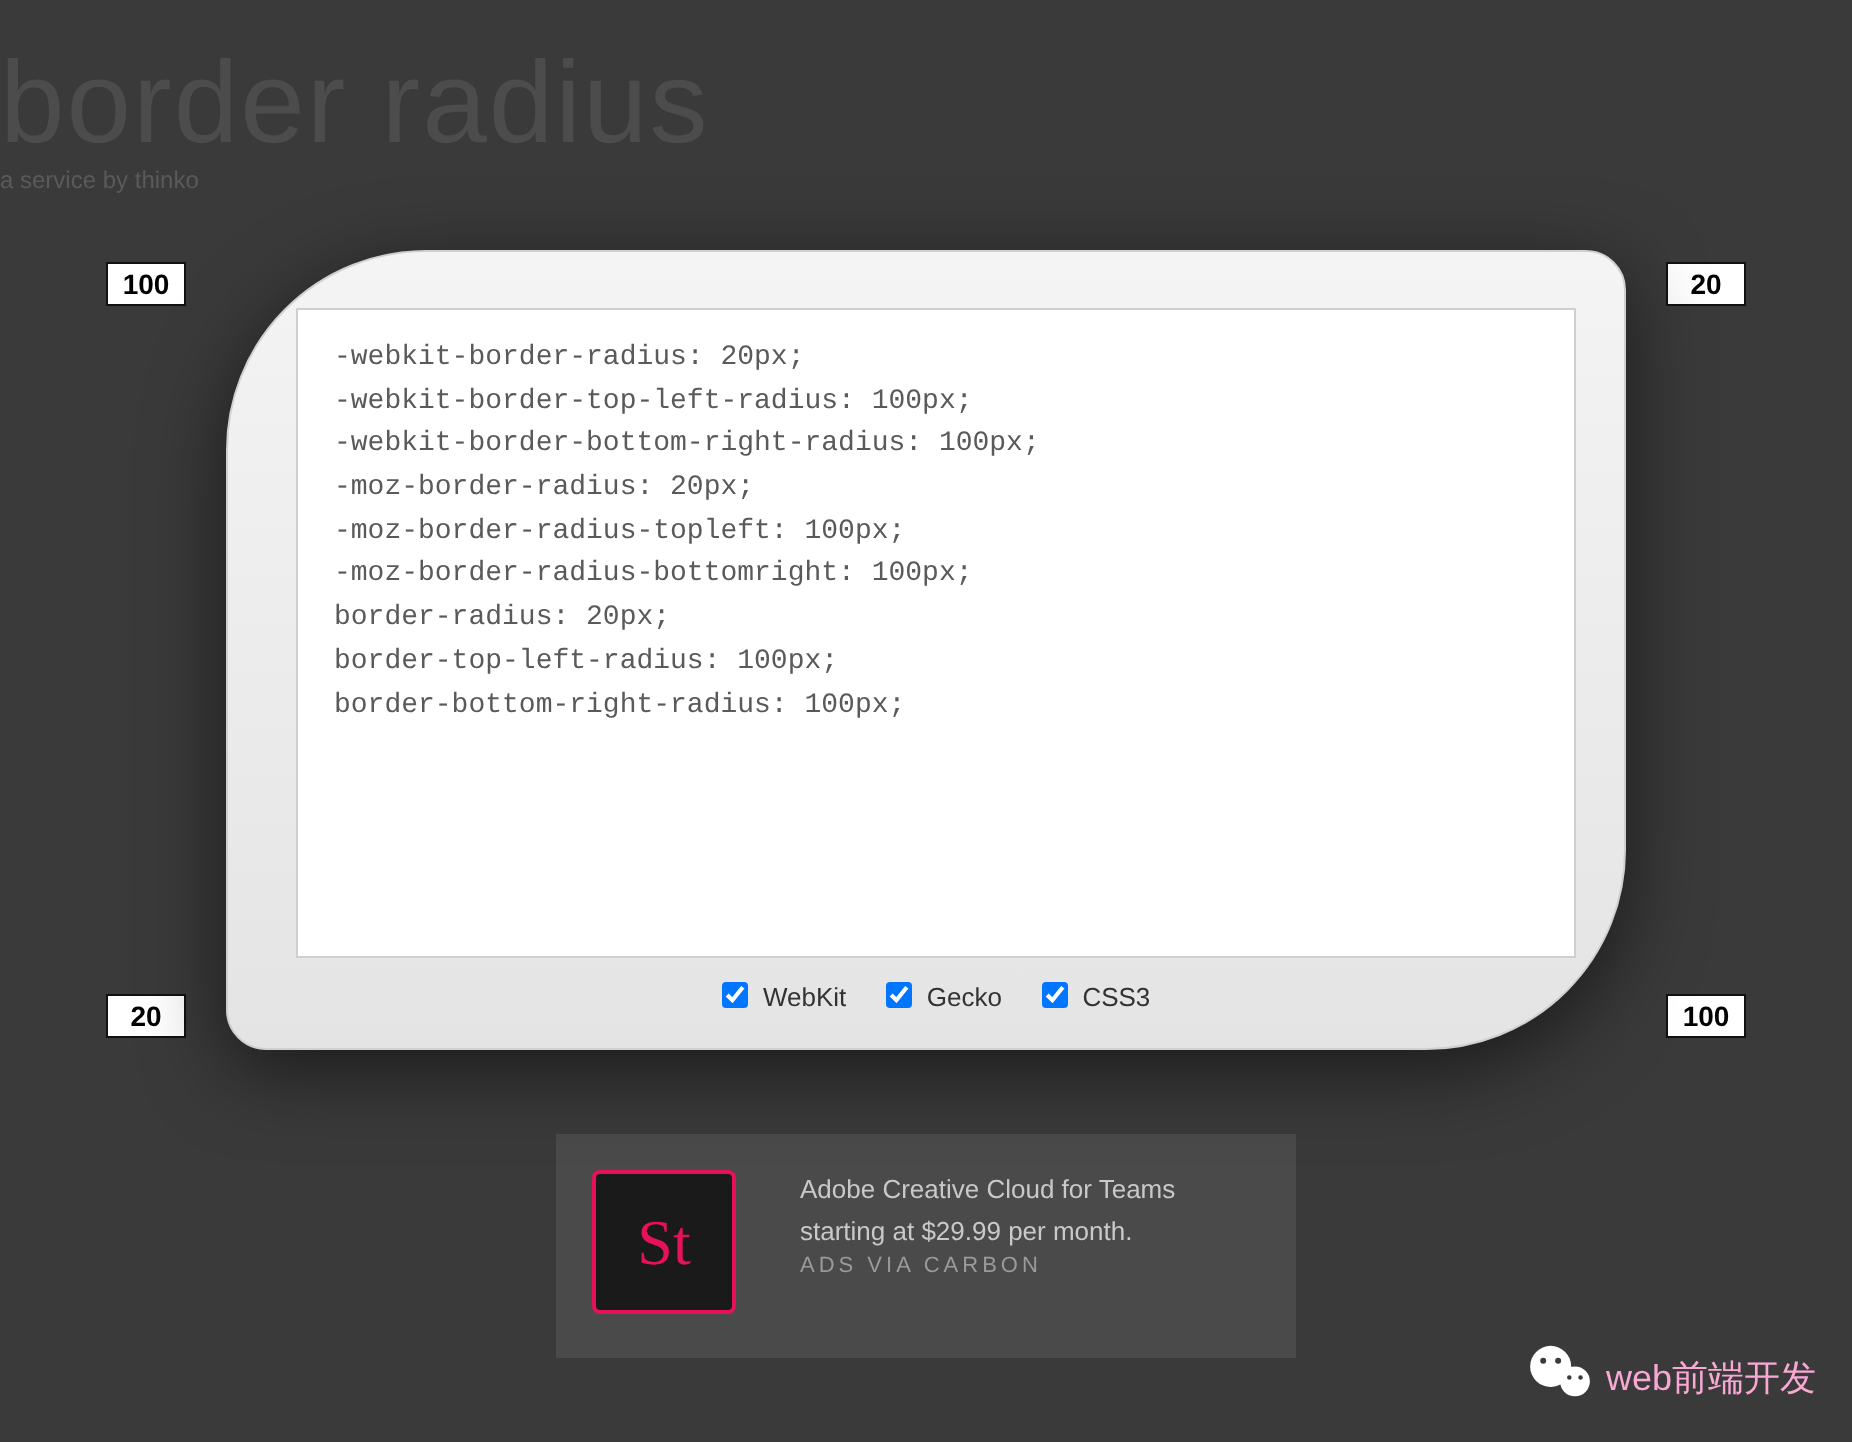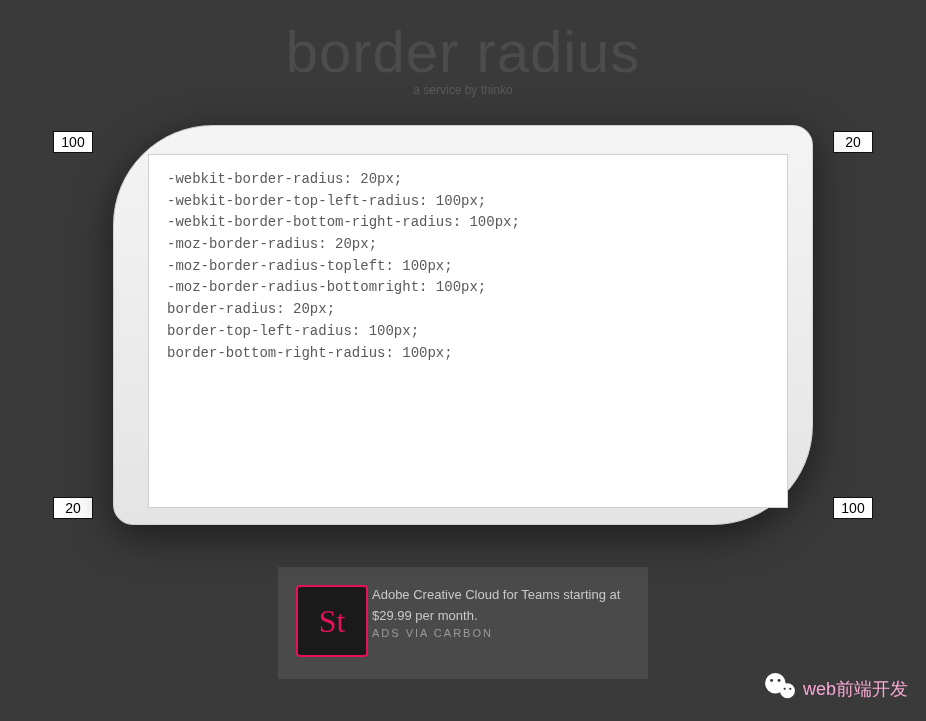--- a/index.html
+++ b/index.html
@@ -5,21 +5,20 @@
   * { box-sizing: border-box; margin: 0; padding: 0; }
   html, body {
     width: 926px;
     height: 721px;
     background: #3a3a3a;
     font-family: Arial, Helvetica, sans-serif;
     overflow: hidden;
     position: relative;
   }
   .header {
-    text-align: center;
     padding-top: 18px;
   }
   .title {
     font-size: 58px;
     font-weight: 300;
     color: #4c4c4c;
     letter-spacing: 1px;
     font-family: "Helvetica Neue", Arial, sans-serif;
   }
   .subtitle {
@@ -35,21 +34,21 @@
     height: 400px;
   }
 
   .radius-input {
     position: absolute;
     width: 40px;
     height: 22px;
     background: #fff;
     border: 1px solid #111;
     font-size: 14px;
-    font-weight: normal;
+    font-weight: bold;
     text-align: center;
     padding: 2px 0;
     font-family: Arial, sans-serif;
     color: #000;
   }
   .tl { top: 6px;  left: -60px; }
   .tr { top: 6px;  right: -60px; }
   .bl { bottom: 6px; left: -60px; }
   .br { bottom: 6px; right: -60px; }
 
@@ -106,21 +105,21 @@
     background: #1a1a1a;
     border: 2px solid #e6115a;
     display: flex;
     align-items: center;
     justify-content: center;
     color: #e6115a;
     font-family: Georgia, "Times New Roman", serif;
     font-size: 32px;
     font-weight: 500;
     border-radius: 4px;
-    margin-right: 4px;
+    margin-right: 32px;
     flex-shrink: 0;
   }
   .ad-body { color: #c9c9c9; }
   .ad-text { font-size: 13px; line-height: 1.6; }
   .ad-via {
     font-size: 11px;
     letter-spacing: 2px;
     color: #9a9a9a;
   }
 
@@ -153,20 +152,34 @@
   <div class="preview-box">
     <div class="code-area">-webkit-border-radius: 20px;
 -webkit-border-top-left-radius: 100px;
 -webkit-border-bottom-right-radius: 100px;
 -moz-border-radius: 20px;
 -moz-border-radius-topleft: 100px;
 -moz-border-radius-bottomright: 100px;
 border-radius: 20px;
 border-top-left-radius: 100px;
 border-bottom-right-radius: 100px;</div>
+    <div class="checks">
+      <label>
+        <input type="checkbox" checked="" style="">
+        <span>WebKit</span>
+      </label>
+      <label>
+        <input type="checkbox" checked="" style="">
+        <span>Gecko</span>
+      </label>
+      <label>
+        <input type="checkbox" checked="" style="">
+        <span>CSS3</span>
+      </label>
+    </div>
   </div>
 </div>
 
 <div class="ad">
   <div class="ad-icon">St</div>
   <div class="ad-body">
     <div class="ad-text">Adobe Creative Cloud for Teams starting at $29.99 per month.</div>
     <div class="ad-via">ADS VIA CARBON</div>
   </div>
 </div>

